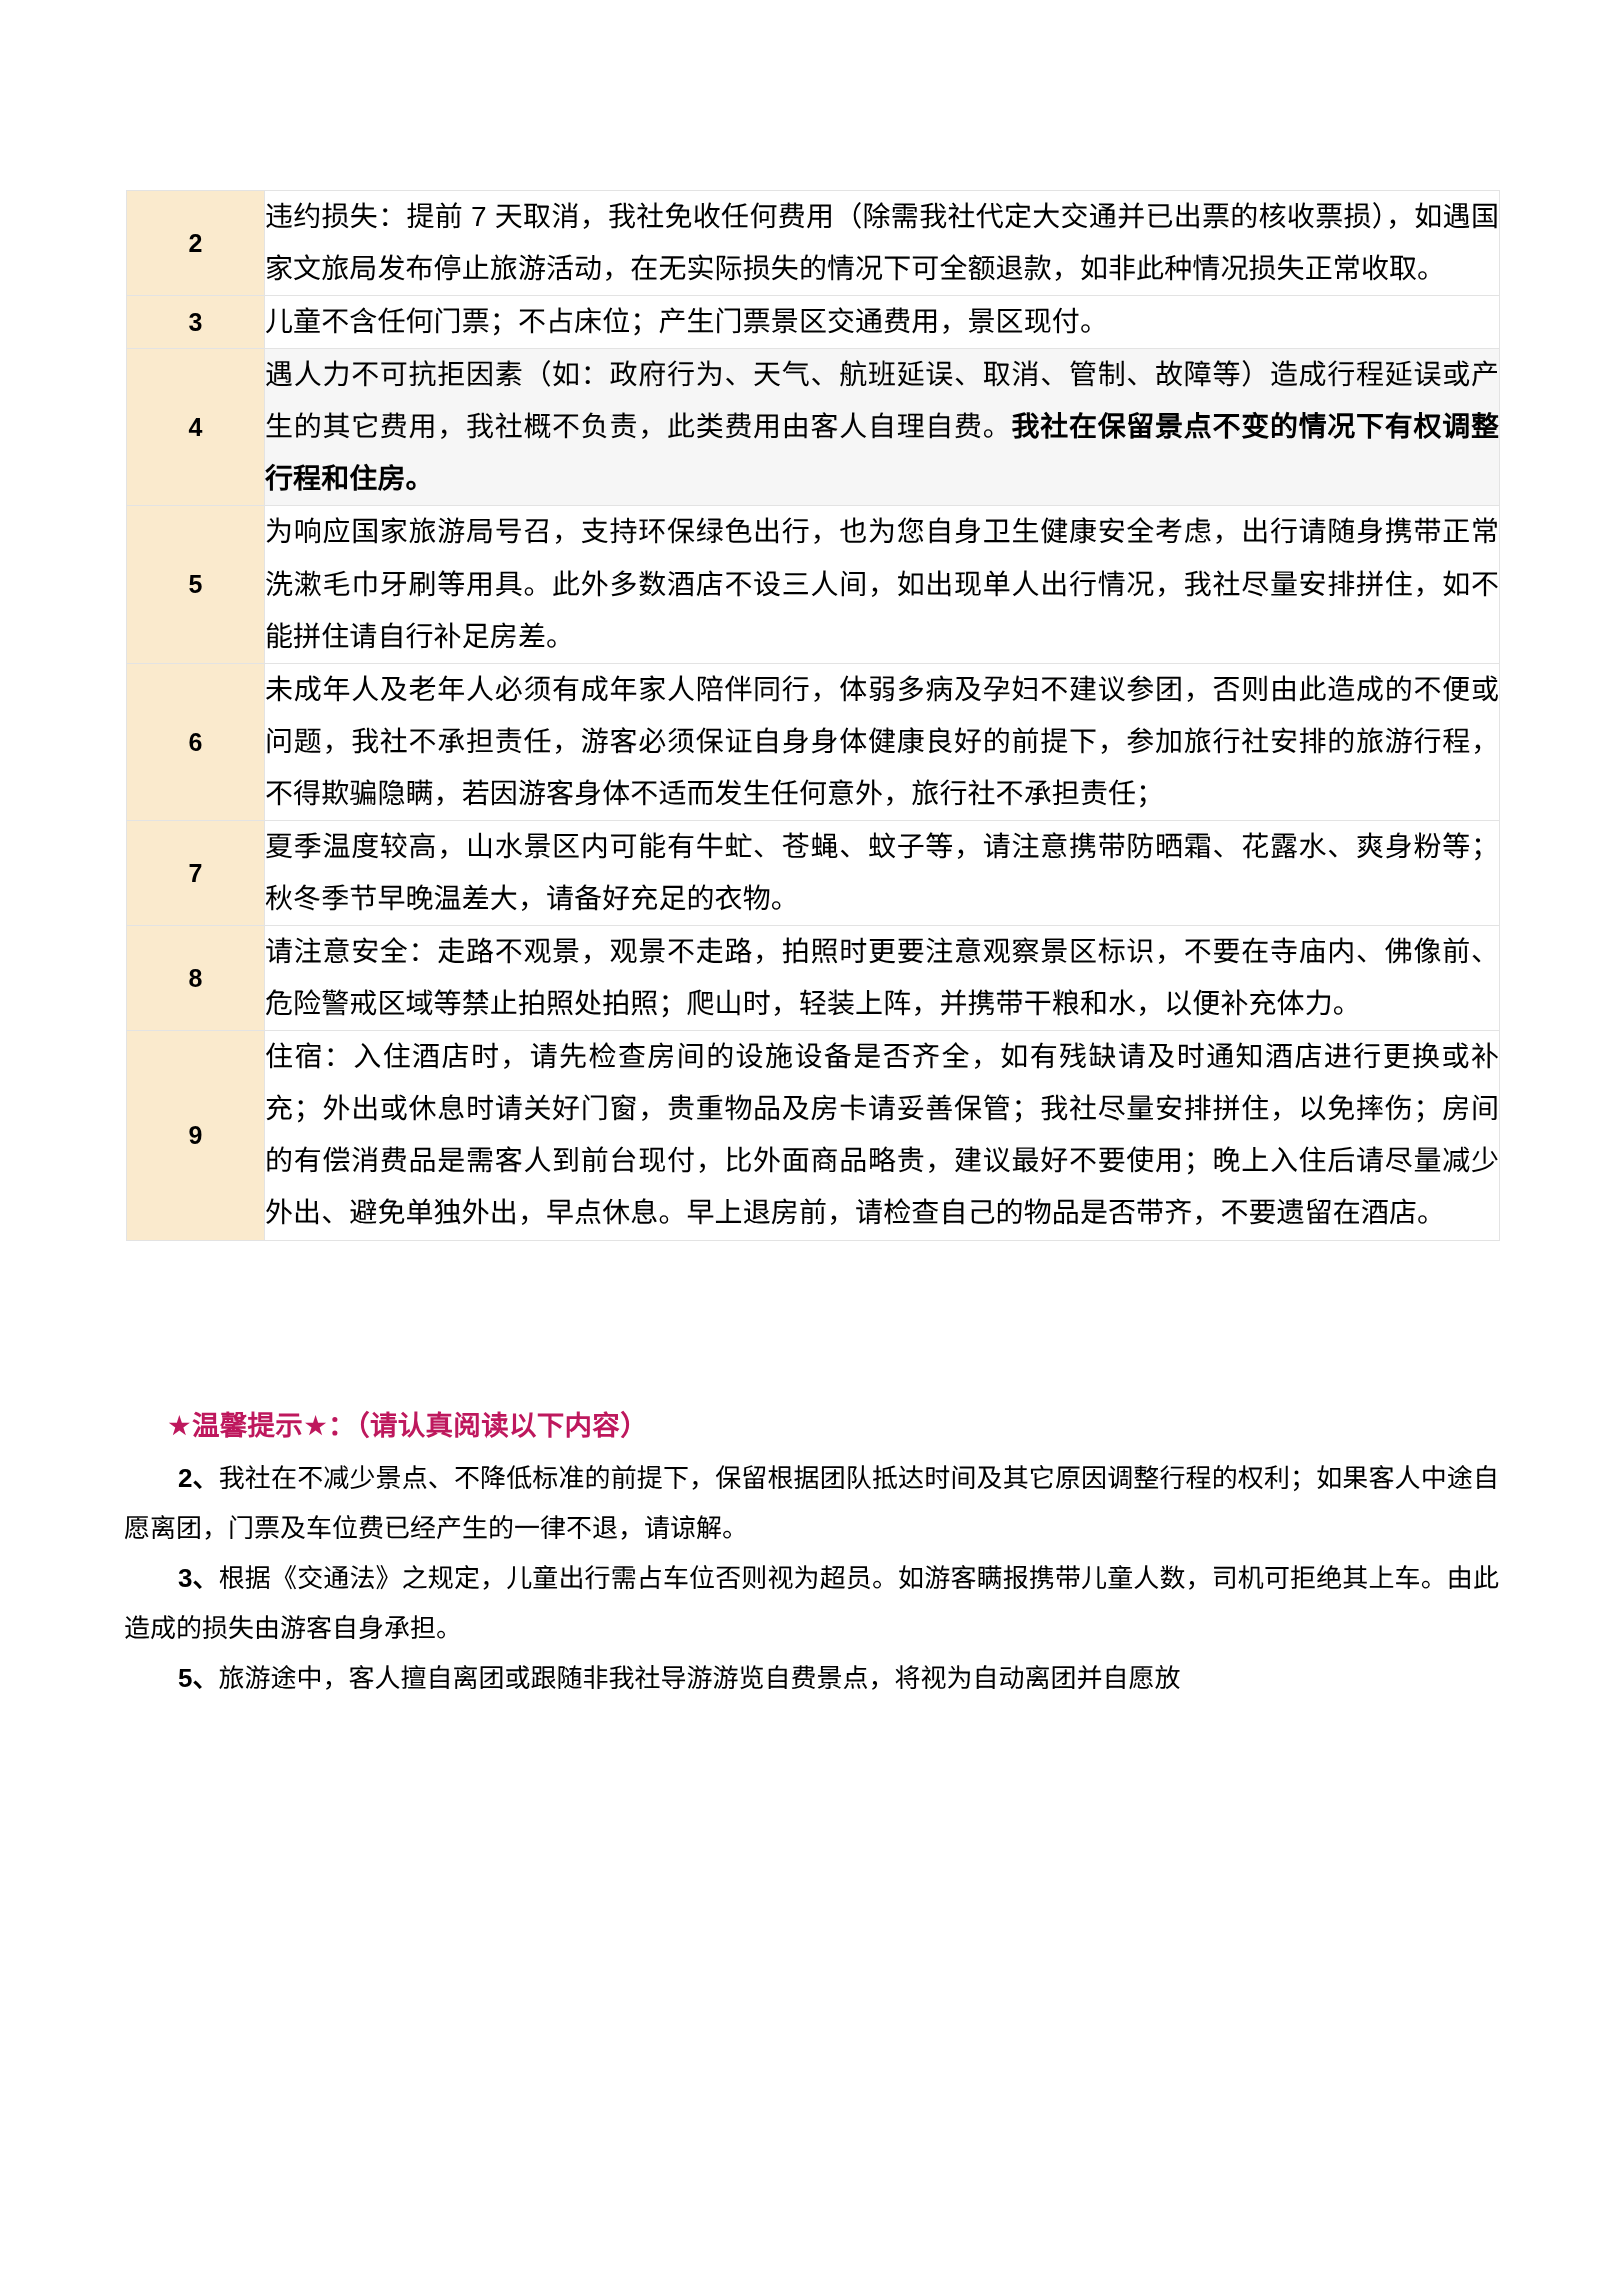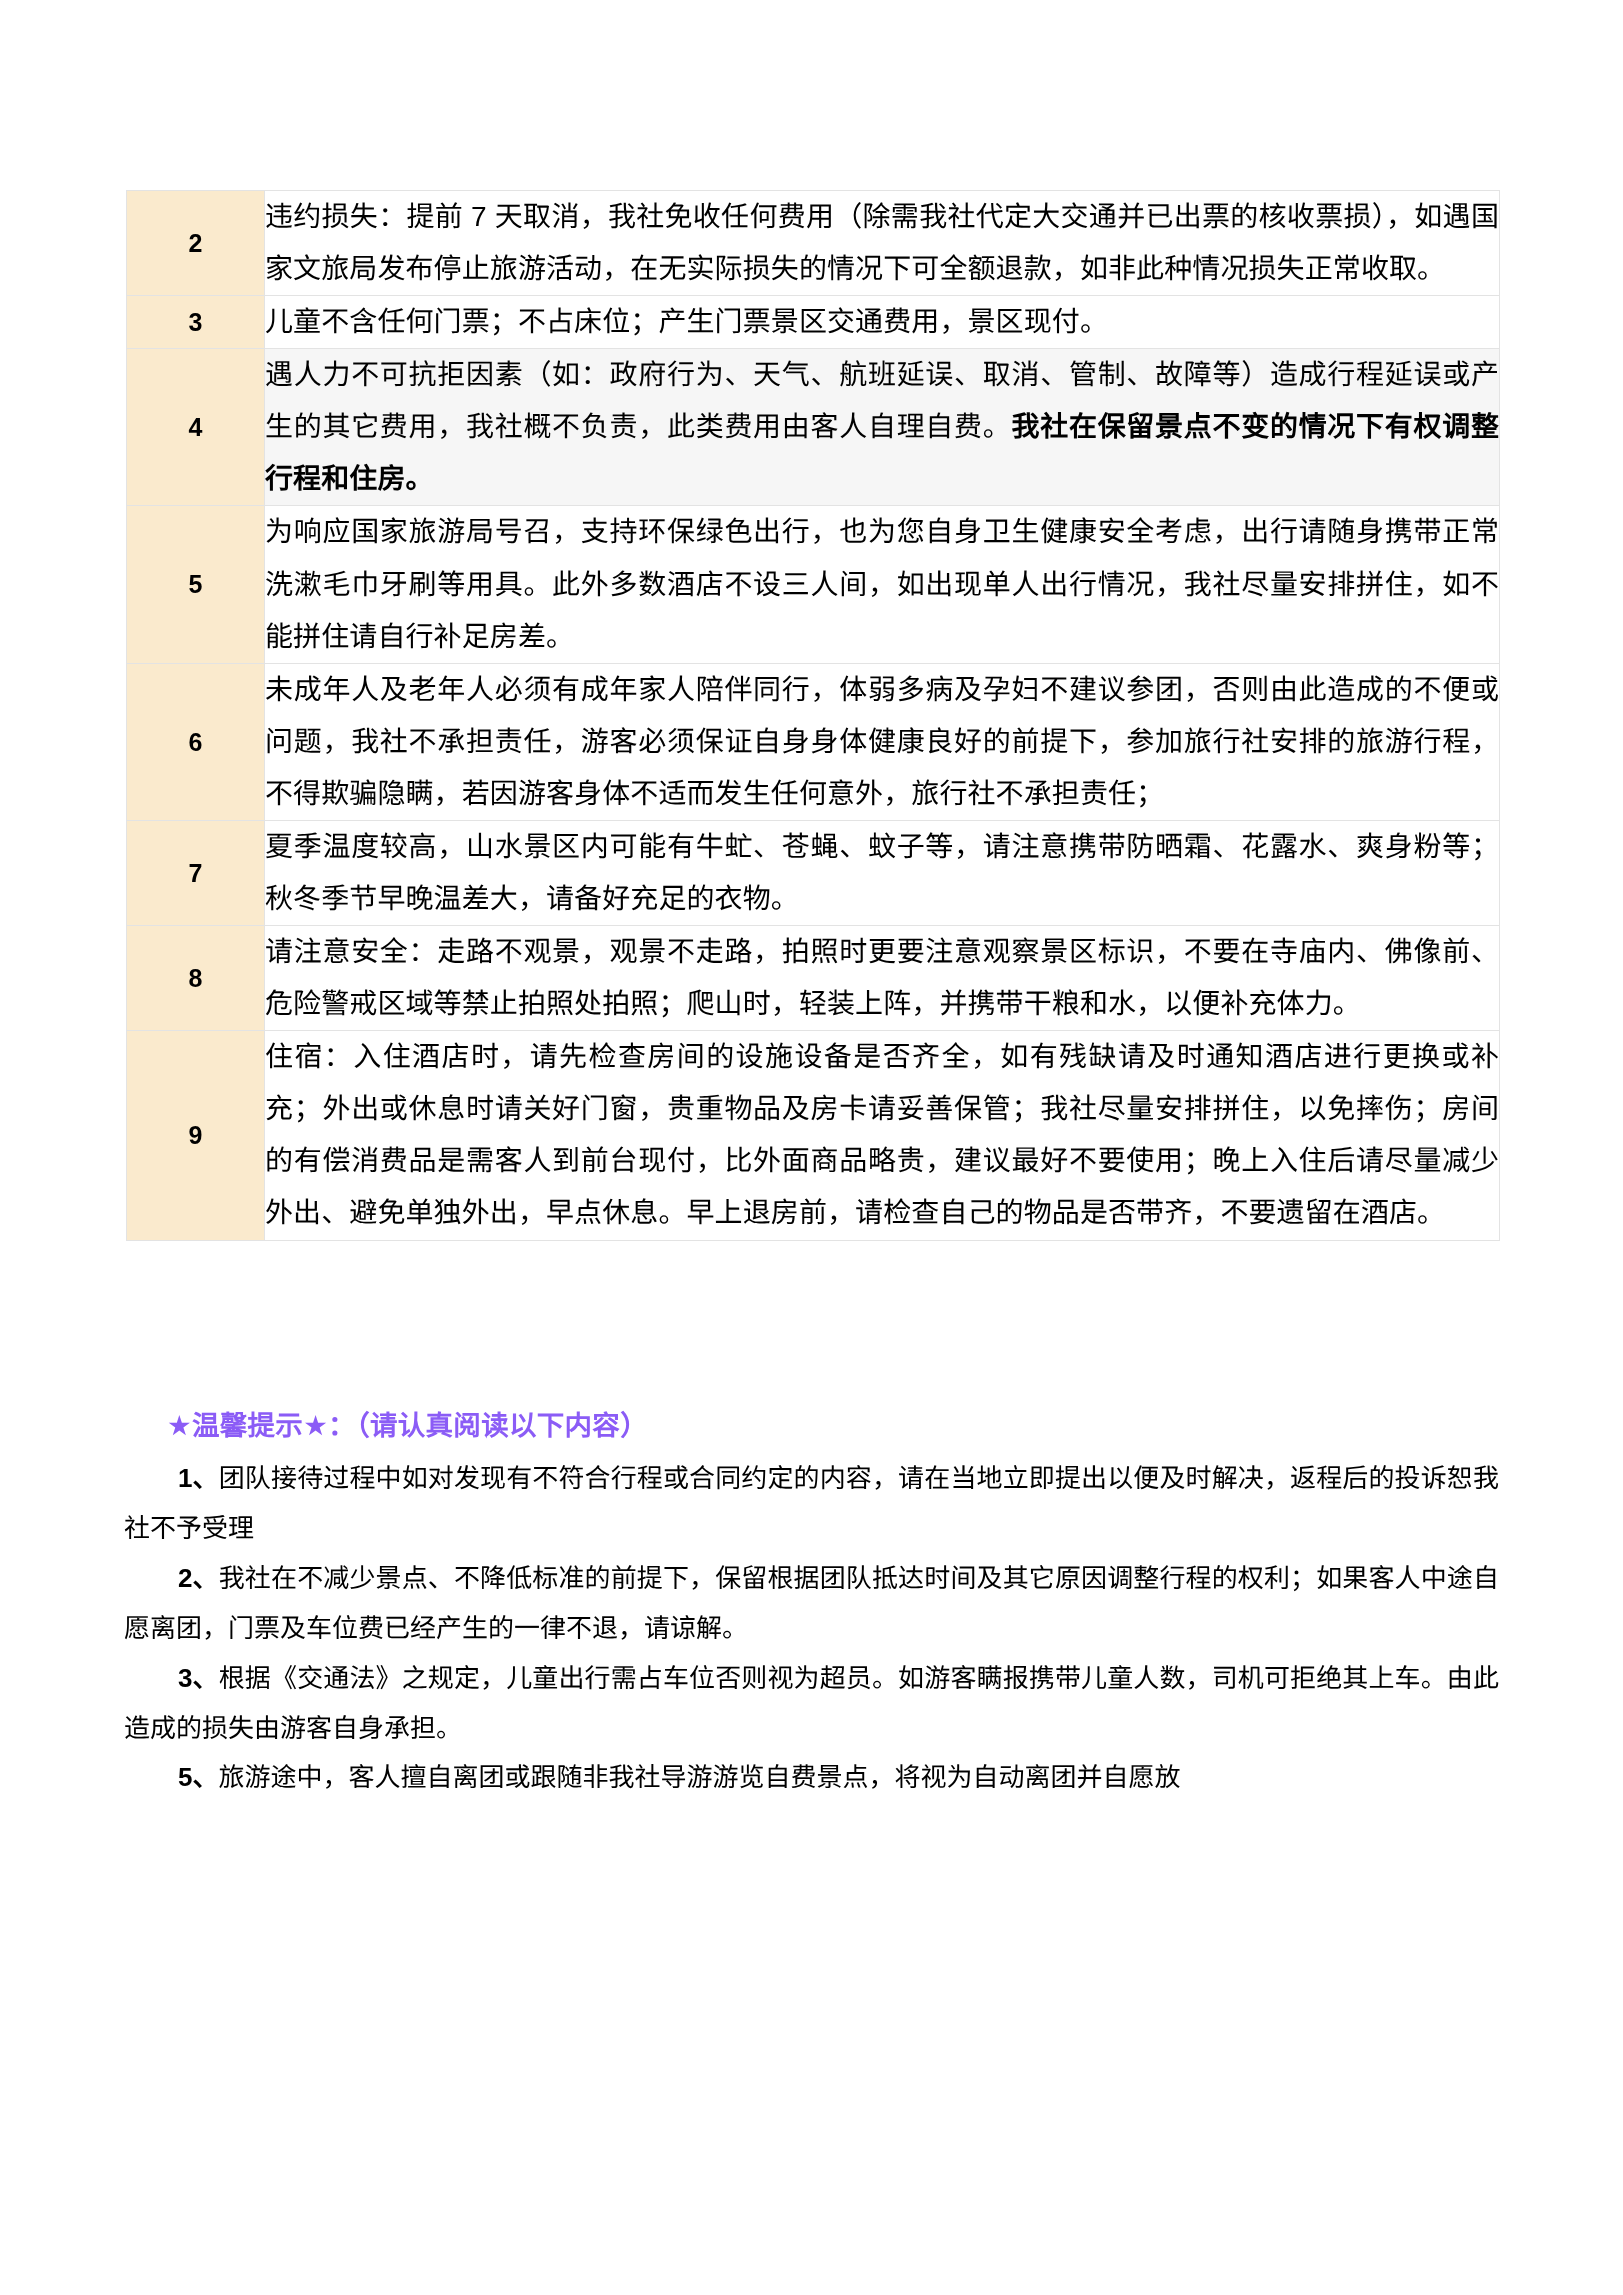--- a/index.html
+++ b/index.html
@@ -66,21 +66,21 @@
     font-weight: bold;
   }
 
   
   .tips-heading {
     position: absolute;
     left: 167px;
     top: 1403px;
     font-size: 27.5px;
     font-weight: bold;
-    color: #8b5cf6;
+    color: #be185d;
     letter-spacing: 0.3px;
     white-space: nowrap;
   }
 
   
   .tips-body {
     position: absolute;
     left: 124px;
     top: 1454px;
     width: 1375px;
@@ -136,20 +136,19 @@
         <tr>
           <td class="col-num">9</td>
           <td class="col-body"><span>住宿：入住酒店时，请先检查房间的设施设备是否齐全，如有残缺请及时通知酒店进行更换或补充；外出或休息时请关好门窗，贵重物品及房卡请妥善保管；我社尽量安排拼住，以免摔伤；房间的有偿消费品是需客人到前台现付，比外面商品略贵，建议最好不要使用；晚上入住后请尽量减少外出、避免单独外出，早点休息。早上退房前，请检查自己的物品是否带齐，不要遗留在酒店。</span></td>
         </tr>
       </tbody>
   </table>
 
   <div class="tips-heading">★温馨提示★：（请认真阅读以下内容）</div>
 
   <div class="tips-body" id="tips-body">
-      <p><span class="idx">1、</span><span>团队接待过程中如对发现有不符合行程或合同约定的内容，请在当地立即提出以便及时解决，返程后的投诉恕我社不予受理</span></p>
       <p><span class="idx">2、</span><span>我社在不减少景点、不降低标准的前提下，保留根据团队抵达时间及其它原因调整行程的权利；如果客人中途自愿离团，门票及车位费已经产生的一律不退，请谅解。</span></p>
       <p><span class="idx">3、</span><span>根据《交通法》之规定，儿童出行需占车位否则视为超员。如游客瞒报携带儿童人数，司机可拒绝其上车。由此造成的损失由游客自身承担。</span></p>
       <p><span class="idx">5、</span><span>旅游途中，客人擅自离团或跟随非我社导游游览自费景点，将视为自动离团并自愿放</span></p>
     </div>
 
 </div>
 
 
 </body></html>

